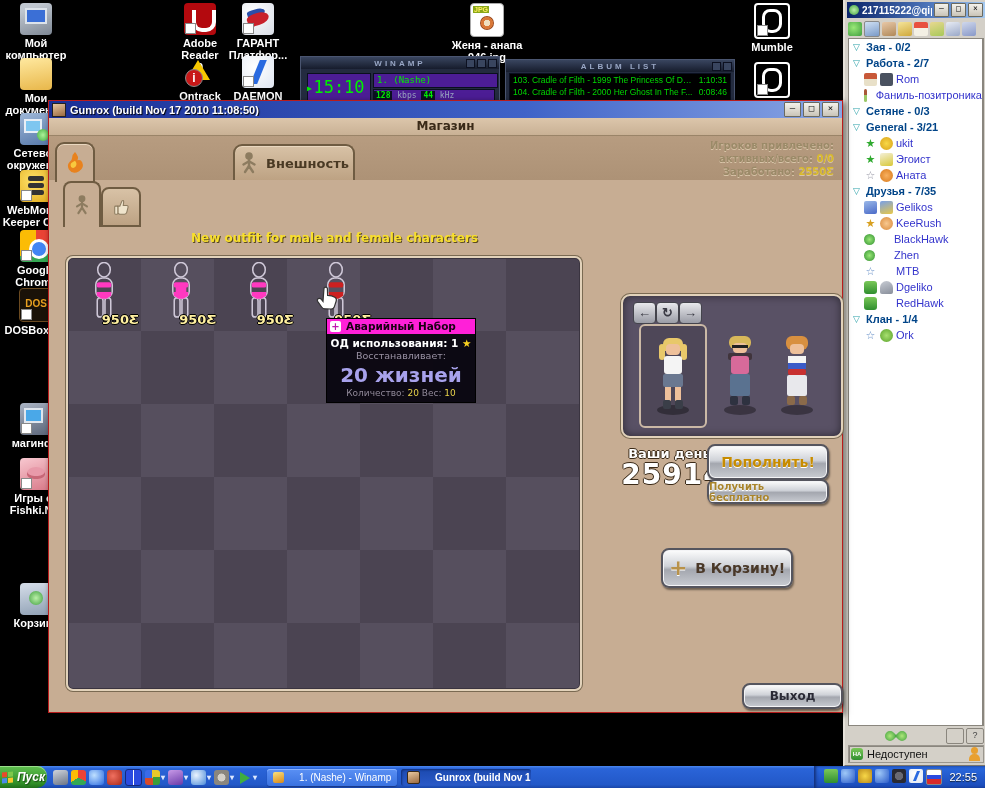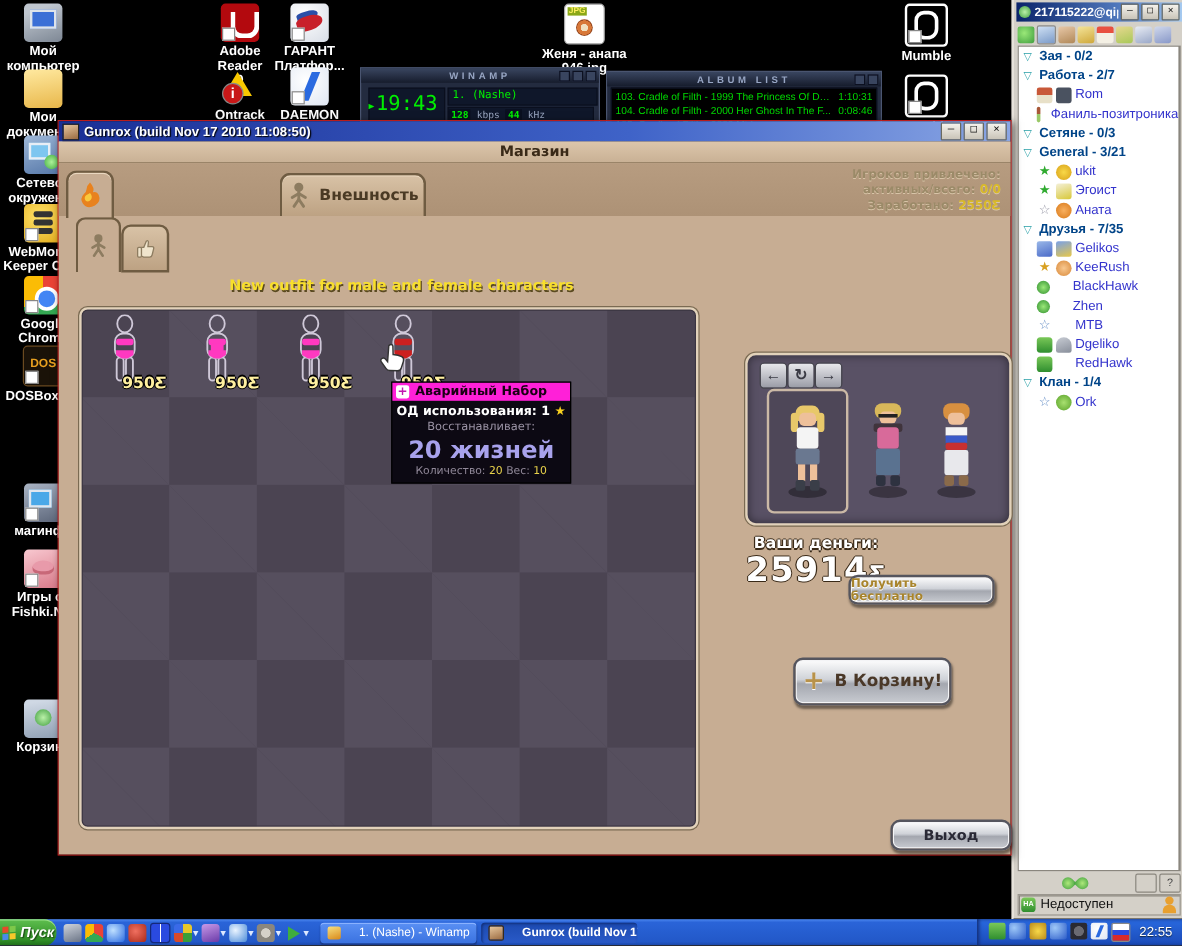--- a/index.html
+++ b/index.html
@@ -46,21 +46,21 @@
   .ic-jpg::after{content:"";position:absolute;left:9px;top:12px;width:14px;height:14px;border-radius:50%;background:radial-gradient(circle,#f0e0c0 30%,#d87838 32% 60%,#9a4a20 62%);}
   .ic-mumble{background:#000;border-radius:50%;border:2px solid #fff;}
   .ic-mumble::before{content:"";position:absolute;left:6px;top:4px;width:14px;height:18px;border:3px solid #fff;border-radius:8px 8px 9px 9px;}
 
   
   .wa-win{background:#232b3f;border:1px solid #4a5570;}
   .wa-title{height:12px;background:linear-gradient(180deg,#39455f,#161c2c);display:flex;align-items:center;justify-content:center;
             color:#98a6c4;font-size:8px;font-weight:bold;letter-spacing:3px;position:relative;}
   .wa-btns{position:absolute;right:2px;top:2px;display:flex;gap:2px;}
   .wa-btns i{width:7px;height:7px;background:#39455f;border:1px solid #0c1020;}
-  .lcd{background:#0f172a;color:#00f000;font-family:"DejaVu Sans Mono",monospace;}
+  .lcd{background:#4c1d95;color:#00f000;font-family:"DejaVu Sans Mono",monospace;}
   .wa-time{left:6px;top:16px;width:62px;height:26px;font-size:17px;line-height:26px;text-align:center;border:1px solid #0a0f1e;}
   .wa-play{position:absolute;left:-1px;top:2px;font-size:8px;color:#00f000;}
   .wa-track{left:72px;top:16px;width:120px;height:13px;font-size:9px;line-height:13px;padding-left:3px;overflow:hidden;white-space:nowrap;border:1px solid #0a0f1e;}
   .wa-kbps{left:72px;top:32px;width:120px;height:11px;font-size:8px;line-height:11px;border:1px solid #0a0f1e;color:#9aa6c0;}
   .wa-kbps b{color:#00f000;background:#0a1020;padding:0 2px;}
   .wa-vol{left:140px;top:46px;width:50px;height:5px;background:linear-gradient(90deg,#0a7a0a,#27e827);border:1px solid #0a0f1e;}
   .al-body{position:absolute;left:3px;right:3px;top:13px;bottom:2px;background:#000;border:1px solid #0a0f1e;overflow:hidden;}
   .al-row{display:flex;color:#00d800;font-size:8.5px;line-height:12px;padding:0 3px;white-space:nowrap;}
   .al-row .t{flex:1;overflow:hidden;text-overflow:ellipsis;margin-right:4px;}
 
@@ -320,21 +320,21 @@
     <div class="wa-title">
       <span>WINAMP</span>
       <span class="wa-btns">
           <i></i>
           <i></i>
           <i></i>
         </span>
     </div>
     <div class="abs lcd wa-time">
       <span class="wa-play">▶</span>
-      <span>19:43</span>
+      <span>15:10</span>
     </div>
     <div class="abs lcd wa-track">1. (Nashe)</div>
     <div class="abs lcd wa-kbps">
       <b>128</b>
       <span>kbps</span>
       <b>44</b>
       <span>kHz</span>
     </div>
     <div class="abs wa-vol"></div>
   </div>
@@ -547,20 +547,21 @@
         </svg>
       </div>
 
       <div class="money">
         <div class="ml">Ваши деньги:</div>
         <div class="mv">
           <span>25914</span><span class="mc">Ƹ</span>
         </div>
       </div>
 
+      <div class="abs metal btn-topup">Пополнить!</div>
       <div class="abs metal btn-free">Получить бесплатно</div>
       <div class="abs metal btn-cart">
         <span class="plus">+</span>
         <span>В Корзину!</span>
       </div>
       <div class="abs metal btn-exit">Выход</div>
     </div>
   </div>
 
   <div class="abs" id="qip">

